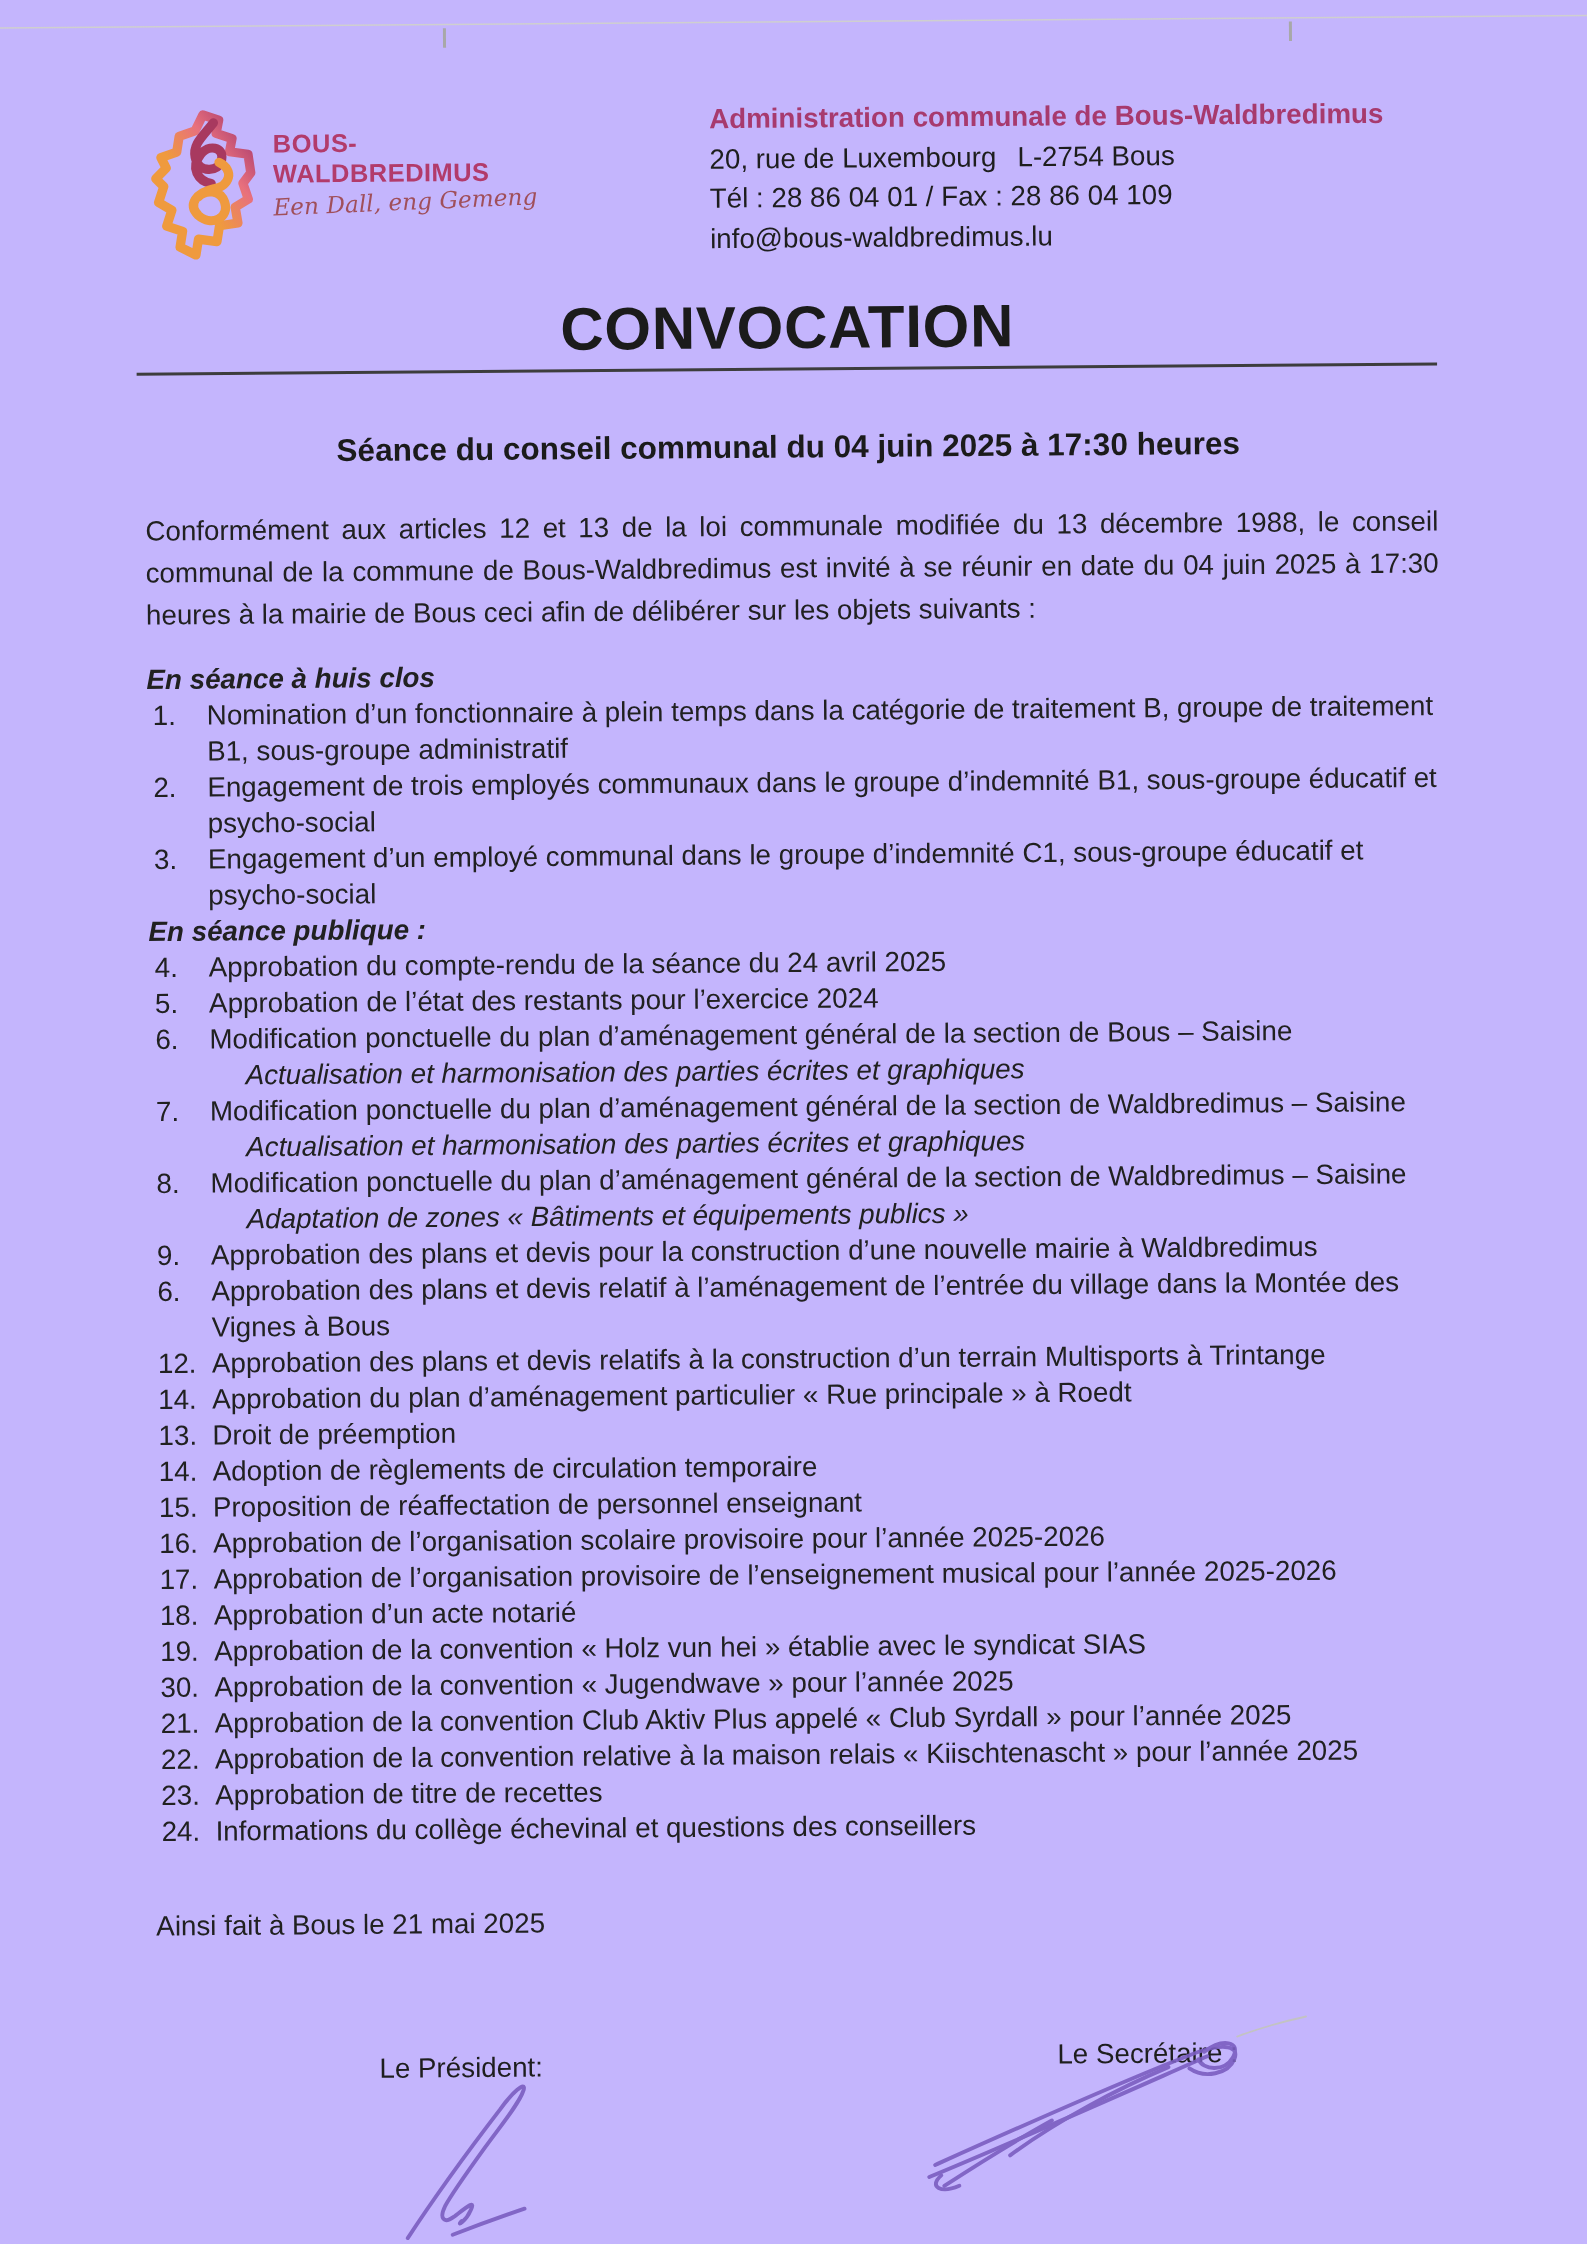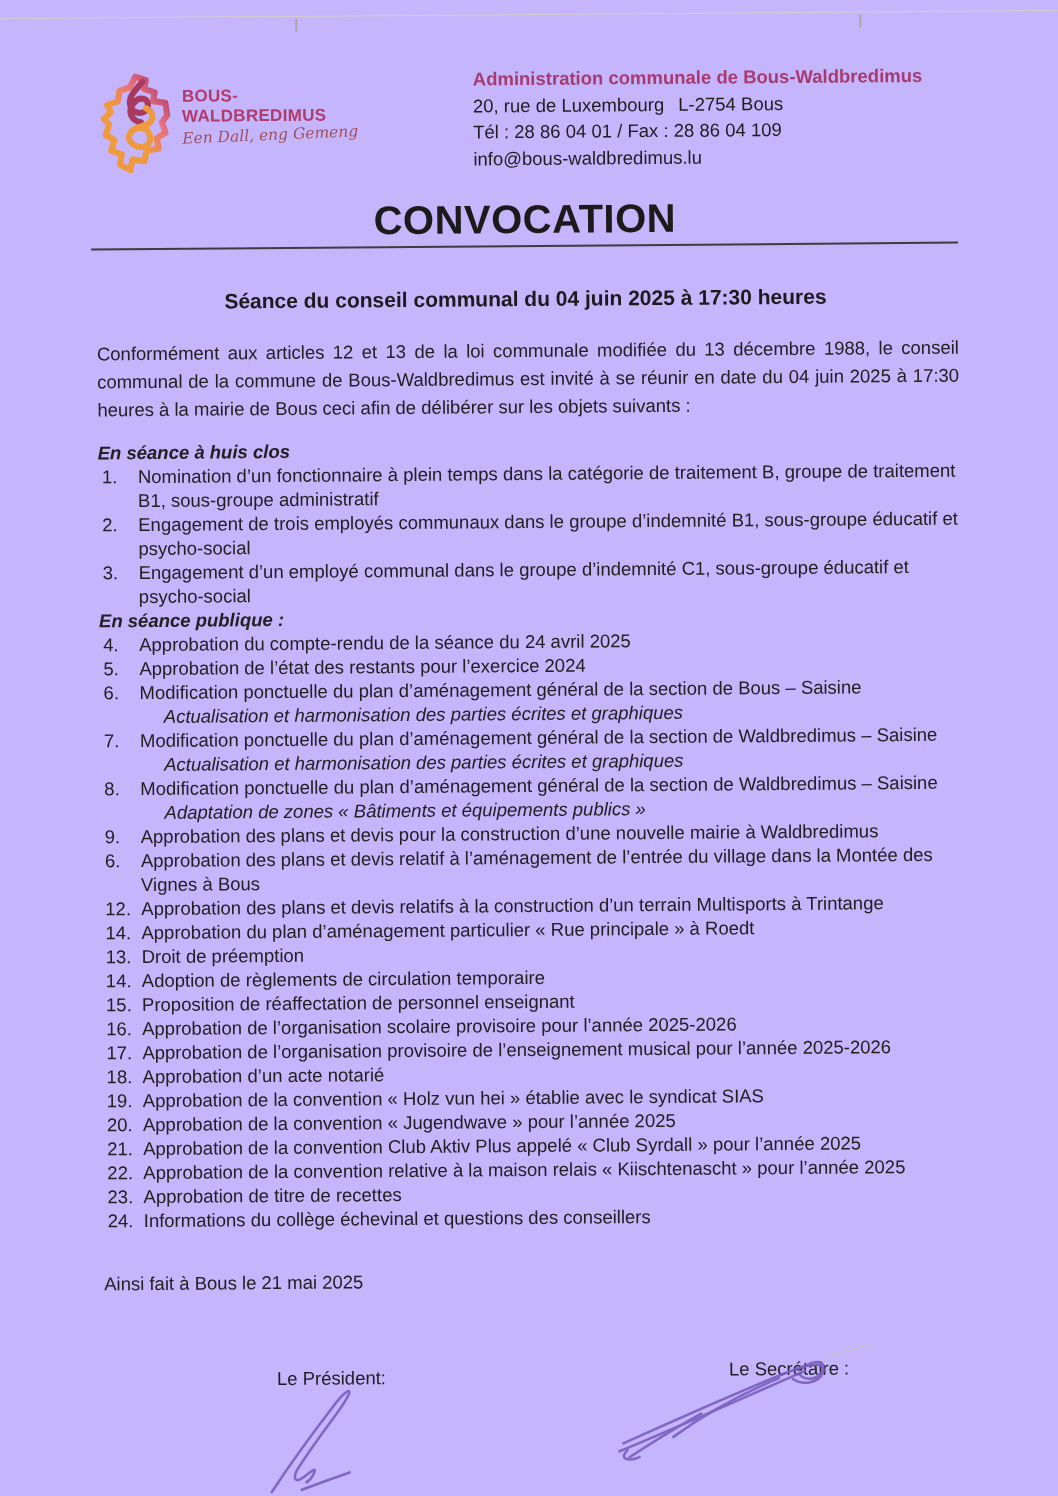--- a/index.html
+++ b/index.html
@@ -33,21 +33,21 @@
 
   
   .agenda{position:absolute;top:438px;left:100px;width:878px;font-size:18.5px;line-height:24px;}
   .section-heading{font-weight:bold;font-style:italic;}
   ol.items{list-style:none;margin:0;padding:0;}
   li.item{position:relative;padding-left:40px;}
   li.item .num{position:absolute;left:4px;width:34px;}
   li.item .sub{font-style:italic;padding-left:24px;}
 
   .closing{position:absolute;top:1270px;left:100px;font-size:18.5px;margin:0;}
-  .sig-label{position:absolute;font-size:18.5px;color:#1e1e1e;margin-left:24px;}
+  .sig-label{position:absolute;font-size:18.5px;color:#1e1e1e;}
   .sig-label.president{left:248px;top:1366px;}
   .sig-label.secretary{left:700px;top:1360px;}
   .sig-svg{position:absolute;overflow:visible;}
   .sig-svg.president{left:252px;top:1376px;}
   .sig-svg.secretary{left:608px;top:1330px;}
 </style>
 </head>
 <body>
 
 <div class="page">
@@ -211,21 +211,21 @@
     
   </li>
 
   <li class="item">
     <span class="num">19.</span>
     <span class="txt">Approbation de la convention « Holz vun hei » établie avec le syndicat SIAS</span>
     
   </li>
 
   <li class="item">
-    <span class="num">20.</span>
+    <span class="num">30.</span>
     <span class="txt">Approbation de la convention « Jugendwave » pour l’année 2025</span>
     
   </li>
 
   <li class="item">
     <span class="num">21.</span>
     <span class="txt">Approbation de la convention Club Aktiv Plus appelé « Club Syrdall » pour l’année 2025</span>
     
   </li>
 

